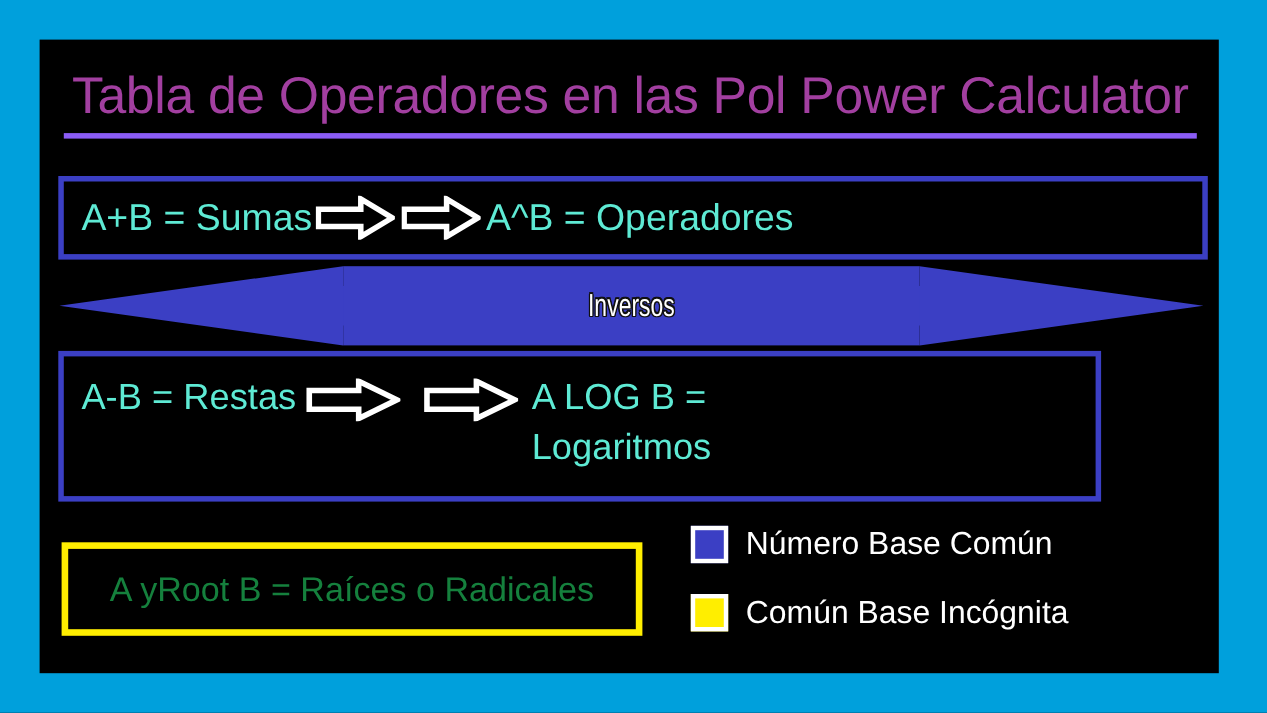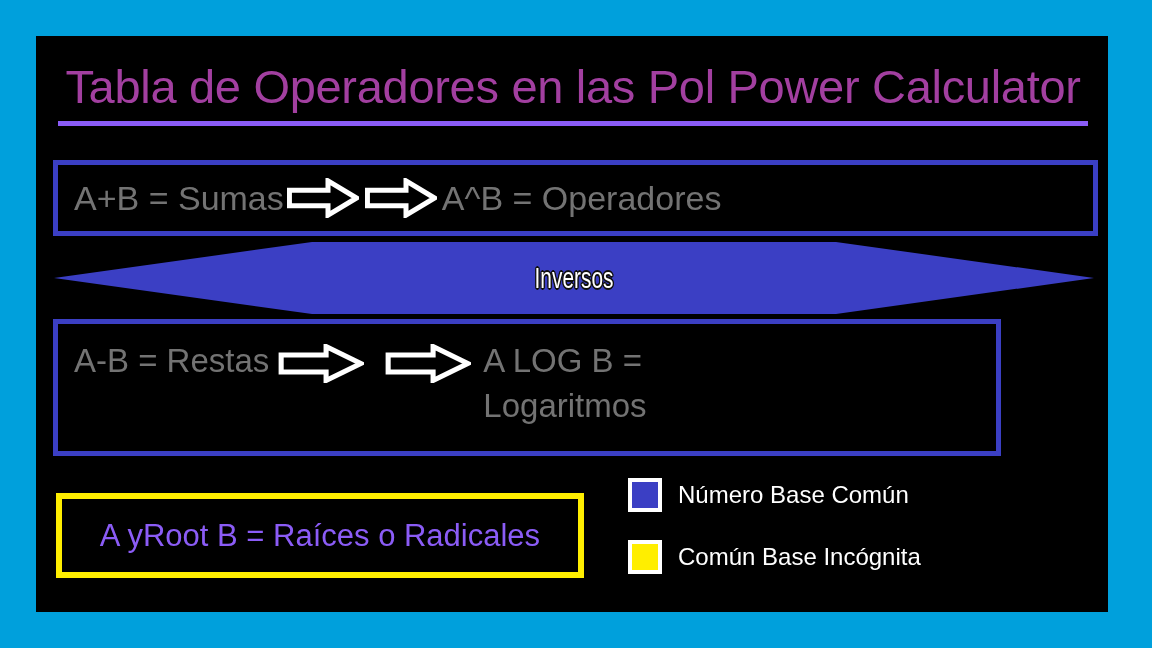--- a/index.html
+++ b/index.html
@@ -71,21 +71,21 @@
   
   .row-inner {
     position: absolute;
     inset: 0;
     display: flex;
     align-items: center;
   }
   #row2 .row-inner { align-items: flex-start; padding-top: 14px; }
 
   .cell {
-    color: #737373;
+    color: #5eead4;
     font-size: 34px;
     line-height: 45px;
     white-space: pre-line;
   }
   #row1 .cell { font-size: 34px; }
   #row2 .cell { font-size: 33px; }
 
   .c-sum   { padding-left: 16px; }
   .c-mul   { padding-left: 2px;  }
   .c-pow   { padding-left: 2px;  }
@@ -103,21 +103,21 @@
   .a2 { width: 78px; }
   .a3 { width: 104px; margin-top: 6px; }
   .a4 { width: 110px; margin-top: 6px; }
 
   .root-text {
     position: absolute;
     inset: 0;
     display: flex;
     align-items: center;
     justify-content: center;
-    color: #8b5cf6;
+    color: #15803d;
     font-size: 31px;
   }
 
   
   #inversos {
     position: absolute;
     left: 18px;
     top: 204px;
     width: 1040px;
     height: 76px;
@@ -158,21 +158,21 @@
   }
   .swatch {
     width: 26px;
     height: 26px;
     border: 4px solid #ffffff;
     box-sizing: content-box;
     flex: 0 0 auto;
   }
   .legend-label {
     color: #ffffff;
-    font-size: 24px;
+    font-size: 29px;
     margin-left: 16px;
     white-space: nowrap;
   }
 </style>
 </head>
 <body>
 
 <div id="slide">
 
   <div id="title">Tabla de Operadores en las Pol Power Calculator</div>

